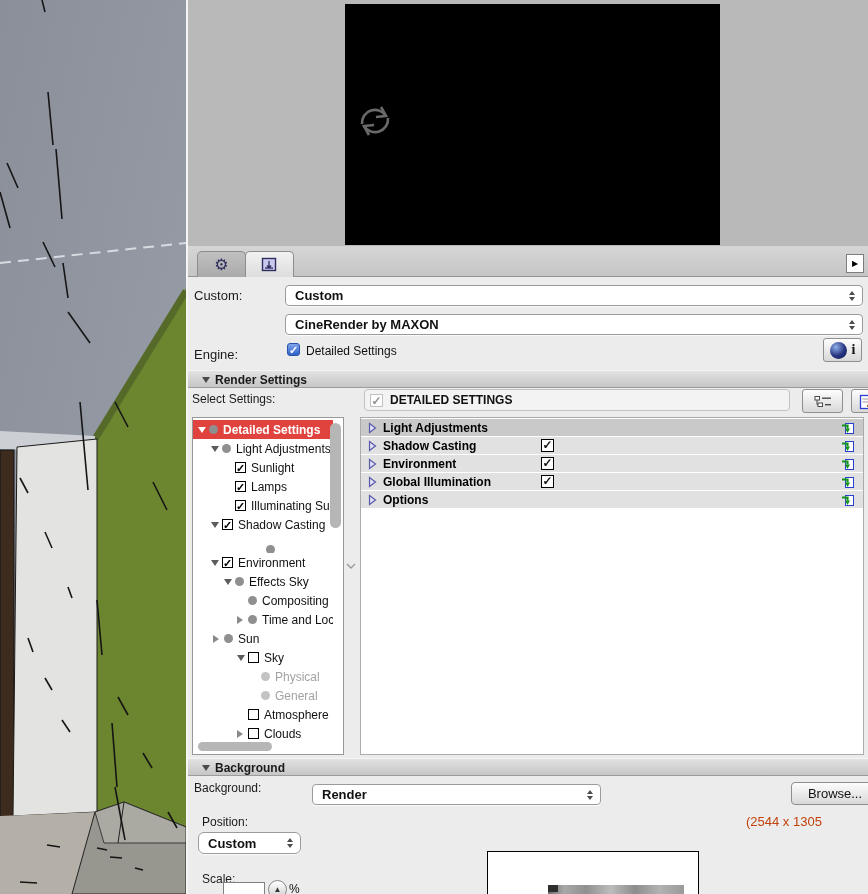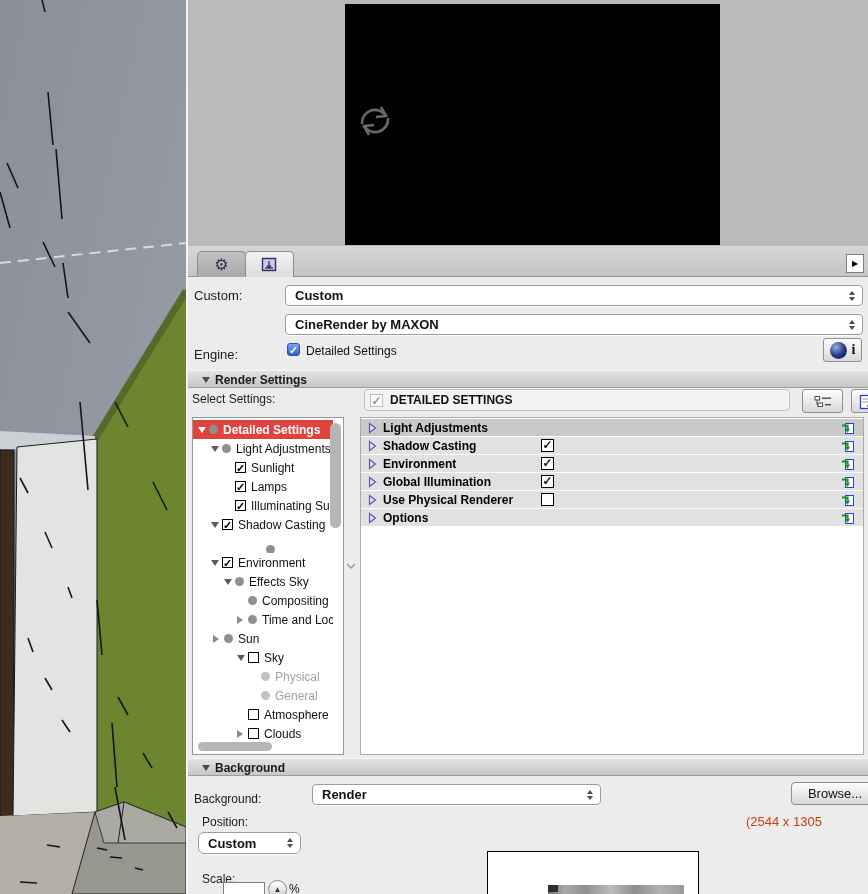--- a/index.html
+++ b/index.html
@@ -407,51 +407,37 @@
                 <path d="M1 4.5 H6.5 V7.5" fill="none" stroke="#14941c" stroke-width="2.2"></path>
                 <path d="M4 7.5 h5 l-2.5 4.5 z" fill="#14941c"></path>
               </svg></span>
           </div>
           <div class="drow">
             <span class="dtri">
               <svg width="9" height="12" viewBox="0 0 9 12">
                 <path d="M1.5 1.5 L7.5 6 L1.5 10.5 Z" fill="#e0e0f8" stroke="#5a5aaa" stroke-width="1.2"></path>
               </svg>
             </span>
-            <span class="dlabel">Use Physical Renderer</span>
-            <span class="rcheck"></span>
-            <span class="import-ic"><svg width="14" height="14" viewBox="0 0 14 14">
-                <rect x="4.5" y="2.5" width="8" height="10" fill="#fff" stroke="#2b3fd0"></rect>
-                <path d="M1 4.5 H6.5 V7.5" fill="none" stroke="#14941c" stroke-width="2.2"></path>
-                <path d="M4 7.5 h5 l-2.5 4.5 z" fill="#14941c"></path>
-              </svg></span>
-          </div>
-          <div class="drow">
-            <span class="dtri">
-              <svg width="9" height="12" viewBox="0 0 9 12">
-                <path d="M1.5 1.5 L7.5 6 L1.5 10.5 Z" fill="#e0e0f8" stroke="#5a5aaa" stroke-width="1.2"></path>
-              </svg>
-            </span>
             <span class="dlabel">Options</span>
             <span class="import-ic"><svg width="14" height="14" viewBox="0 0 14 14">
                 <rect x="4.5" y="2.5" width="8" height="10" fill="#fff" stroke="#2b3fd0"></rect>
                 <path d="M1 4.5 H6.5 V7.5" fill="none" stroke="#14941c" stroke-width="2.2"></path>
                 <path d="M4 7.5 h5 l-2.5 4.5 z" fill="#14941c"></path>
               </svg></span>
           </div>
         </div>
     </div>
 
     <div class="abs section-bar" style="top:758px;">
       <span class="bar-tri"></span>
       <span class="bar-label">Background</span>
     </div>
 
     <div class="abs bg-area">
-      <div class="abs small-label" style="left:6px;top:16px;text-align:right;">Background:</div>
+      <div class="abs small-label" style="left:6px;top:5px;text-align:right;">Background:</div>
       <div class="abs mac-select" style="left:124px;top:8px;width:289px;height:21px;">
         <span>Render</span>
         <span class="sel-arrows">
             <i class="up"></i>
             <i class="dn"></i>
           </span>
       </div>
       <div class="abs tool-btn btn-browse">
         <span>Browse...</span>
       </div>

